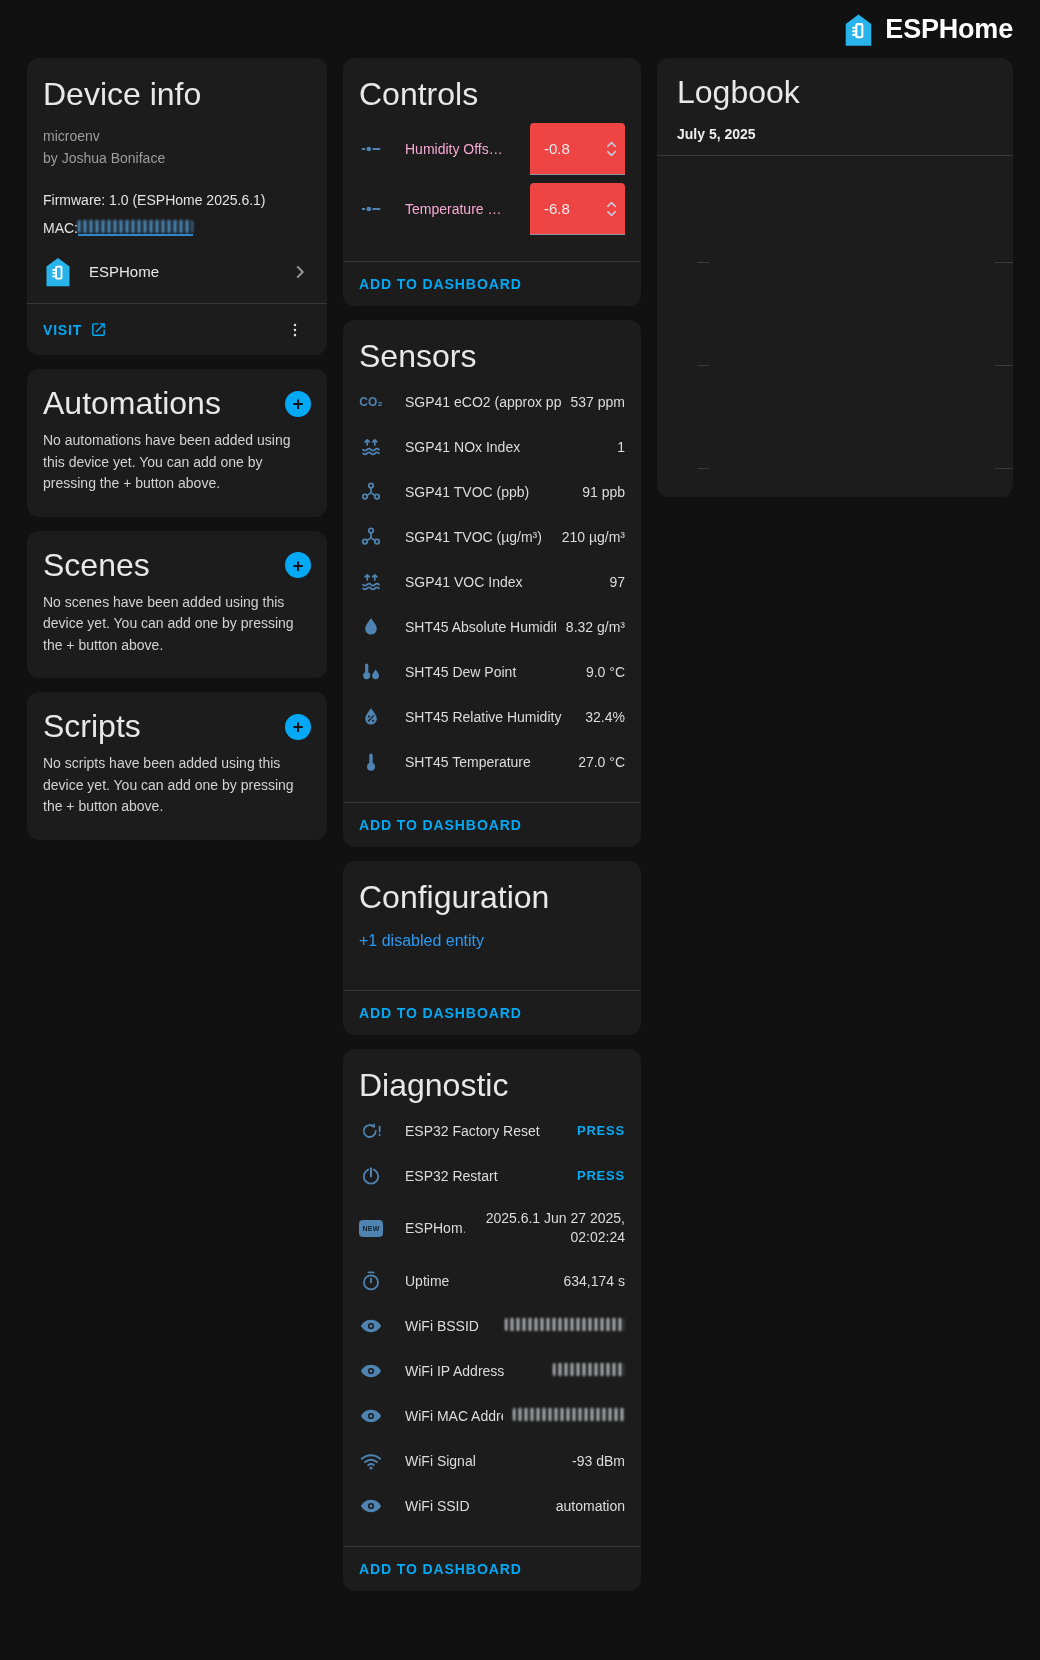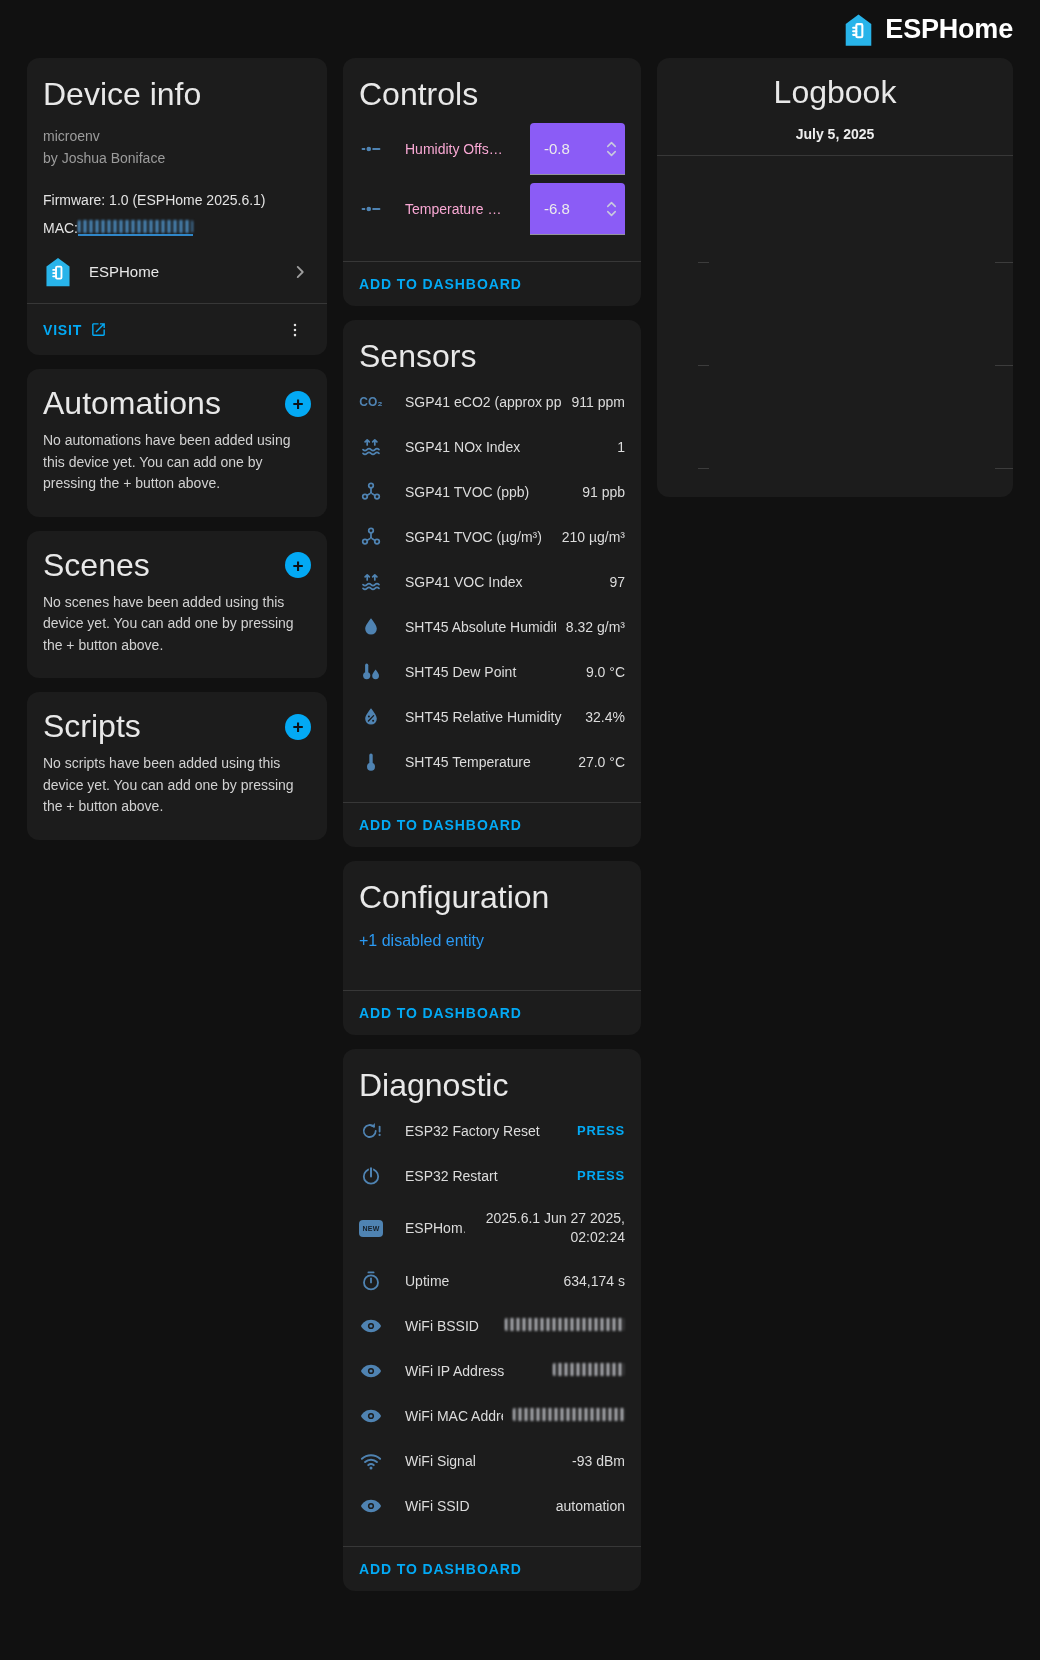--- a/index.html
+++ b/index.html
@@ -53,31 +53,31 @@
   .row-value.multiline { white-space:normal; width:150px; line-height:19px; }
   .press { color:#03a9f4; font-weight:700; font-size:13px; letter-spacing:.8px; }
   .foot { padding:14px 16px;margin-top:16px; }
   .add-link { color:#03a9f4; font-size:14px; font-weight:700; letter-spacing:.9px; cursor:pointer; }
 
   
   .ctl-rows { padding:10px 16px 6px; }
   .ctl-row { display:flex; align-items:center; height:60px; }
   .ctl-row .icon { width:24px; height:24px; flex:0 0 24px; color:#4f83b2; }
   .ctl-label { flex:1; margin-left:22px; font-size:14px; color:#f9a8d4; white-space:nowrap; overflow:hidden; }
-  .numbox { width:95px; height:52px; background:#8b5cf6; border-radius:4px 4px 0 0; border-bottom:1px solid #94949c;
+  .numbox { width:95px; height:52px; background:#ef4444; border-radius:4px 4px 0 0; border-bottom:1px solid #94949c;
             display:flex; align-items:center; padding:0 6px 0 14px; cursor:text; }
   .numval { flex:1; font-size:15px; color:#ececec; }
   .co2glyph { font-size:12px; font-weight:800; letter-spacing:0; }
 
   
   .cfg-body { padding:22px 16px 24px; }
   .cfg-link { margin-top:20px; font-size:16px; color:#2b9af3; cursor:pointer; }
 
   
-  .logbook { height:439px; display:flex; flex-direction:column;text-align:center; }
+  .logbook { height:439px; display:flex; flex-direction:column; }
   .lb-head { padding:20px 20px 0; }
   .lb-date { padding:0 20px; margin-top:19px; font-size:14px; font-weight:700; color:#eeeeee; }
   .lb-divider { margin-top:13px; height:1px; background:rgba(255,255,255,.12); }
   .lb-list { position:relative; flex:1; }
   .lb-tick { position:absolute; height:1px; background:rgba(255,255,255,.14); }
   .lb-tick.l { left:41px; width:11px; }
   .lb-tick.r { right:0; width:18px; }
 
   svg { display:block; }
 </style>
@@ -227,21 +227,21 @@
     </div>
 
     <div class="card">
       <div style="padding:22px 16px 0;">
         <h2 class="card-title">Sensors</h2>
       </div>
       <div class="rows">
         <div class="row">
           <span class="icon co2glyph">CO₂</span>
           <span class="row-label">SGP41 eCO2 (approx ppm)</span>
-          <span class="row-value">911 ppm</span>
+          <span class="row-value">537 ppm</span>
         </div>
         <div class="row">
           <span class="icon">
             <svg width="24" height="24" viewBox="0 0 24 24" fill="none" stroke="#4f83b2" stroke-width="1.7" stroke-linecap="round">
               <path d="M8.2 10V4.8M8.2 4.8L6.1 6.9M8.2 4.8l2.1 2.1"></path>
                 <path d="M15.8 10V4.8M15.8 4.8l-2.1 2.1M15.8 4.8l2.1 2.1"></path>
               <path d="M4 14.6c1.3 1.3 2.7 1.3 4 0s2.7-1.3 4 0 2.7 1.3 4 0 2.7-1.3 4 0"></path>
               <path d="M4 18.4c1.3 1.3 2.7 1.3 4 0s2.7-1.3 4 0 2.7 1.3 4 0 2.7-1.3 4 0"></path>
             </svg>
           </span>

